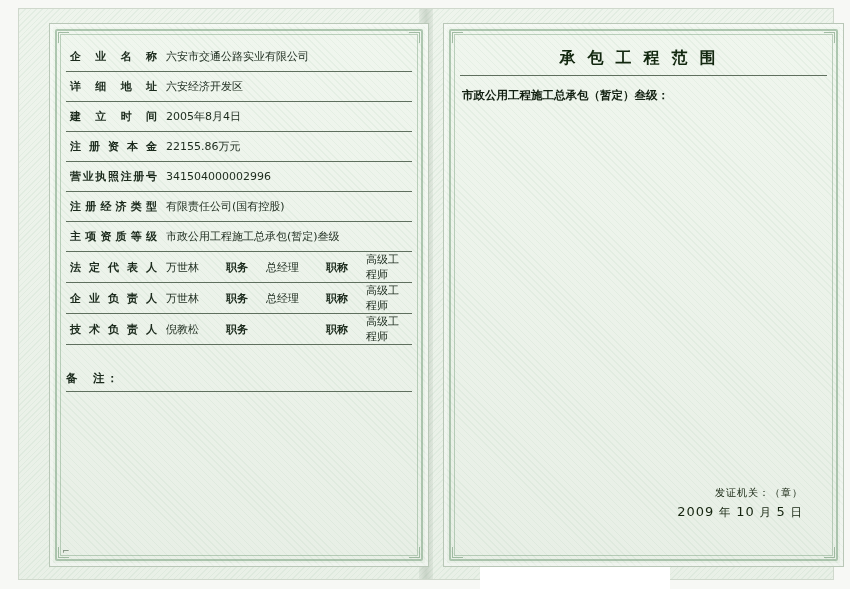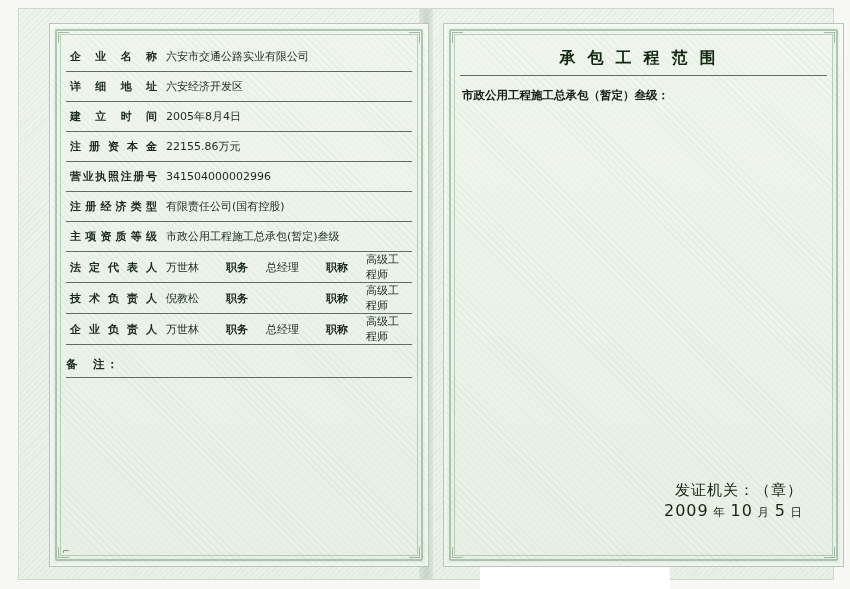--- a/index.html
+++ b/index.html
@@ -76,21 +76,21 @@
     text-align:justify;
     text-align-last:justify;
     letter-spacing:1px;
     font-weight:600;
     white-space:nowrap;
     border-right:none;
   }
   td.val{font-size:11px;}
   td.sub{width:34px;font-weight:600;text-align:center;font-size:11px;}
   .remark{
-    margin-top:12px;
+    margin-top:26px;
     font-size:11.5px;font-weight:600;letter-spacing:2px;color:#1b2a1c;
   }
   .remark-line{
     border-bottom:1px solid #5f6f5e;
     margin-top:4px;height:1px;width:100%;
   }
 
   
   .r-title{
     text-align:center;
@@ -106,27 +106,27 @@
     font-size:11.5px;font-weight:700;color:#111f10;margin:0 0 5px 2px;
   }
   .r-body{
     font-size:10px;line-height:1.55;color:#15240f;margin:0 0 0 2px;
   }
   .r-body div{white-space:nowrap;}
   .stars{letter-spacing:1px;font-size:10px;margin-top:2px;}
 
   .issuer{
     position:absolute;right:24px;bottom:48px;
-    font-size:15px;color:#15240f;letter-spacing:1px;text-align:right;
+    font-size:10px;color:#15240f;letter-spacing:1px;text-align:right;
   }
   .issue-date{
     position:absolute;right:24px;bottom:28px;
     font-size:11.5px;color:#15240f;letter-spacing:1px;
   }
-  .issue-date .num{font-size:16px;}
+  .issue-date .num{font-size:13px;}
   .corner{
     position:absolute;width:10px;height:10px;border:1px solid rgba(110,150,115,.6);
   }
   .c1{left:8px;top:8px;border-right:none;border-bottom:none;}
   .c2{right:8px;top:8px;border-left:none;border-bottom:none;}
   .c3{left:8px;bottom:8px;border-right:none;border-top:none;}
   .c4{right:8px;bottom:8px;border-left:none;border-top:none;}
   .page-mark{
     position:absolute;left:12px;bottom:10px;
     font-size:9px;color:#6d7f6c;
@@ -186,32 +186,32 @@
 
           <tr>
             <td class="label">法定代表人</td>
             <td class="val" style="width:56px">万世林</td>
             <td class="sub">职务</td>
             <td class="val" style="width:54px">总经理</td>
             <td class="sub">职称</td>
             <td class="val">高级工程师</td>
           </tr>
           <tr>
+            <td class="label">企业负责人</td>
+            <td class="val">万世林</td>
+            <td class="sub">职务</td>
+            <td class="val">总经理</td>
+            <td class="sub">职称</td>
+            <td class="val">高级工程师</td>
+          </tr>
+          <tr>
             <td class="label">技术负责人</td>
             <td class="val">倪教松</td>
             <td class="sub">职务</td>
             <td class="val"></td>
-            <td class="sub">职称</td>
-            <td class="val">高级工程师</td>
-          </tr>
-          <tr>
-            <td class="label">企业负责人</td>
-            <td class="val">万世林</td>
-            <td class="sub">职务</td>
-            <td class="val">总经理</td>
             <td class="sub">职称</td>
             <td class="val">高级工程师</td>
           </tr>
         </tbody>
           </table>
 
         <div class="remark">备　注：</div>
         <div class="remark-line"></div>
       </div>
     </div>

